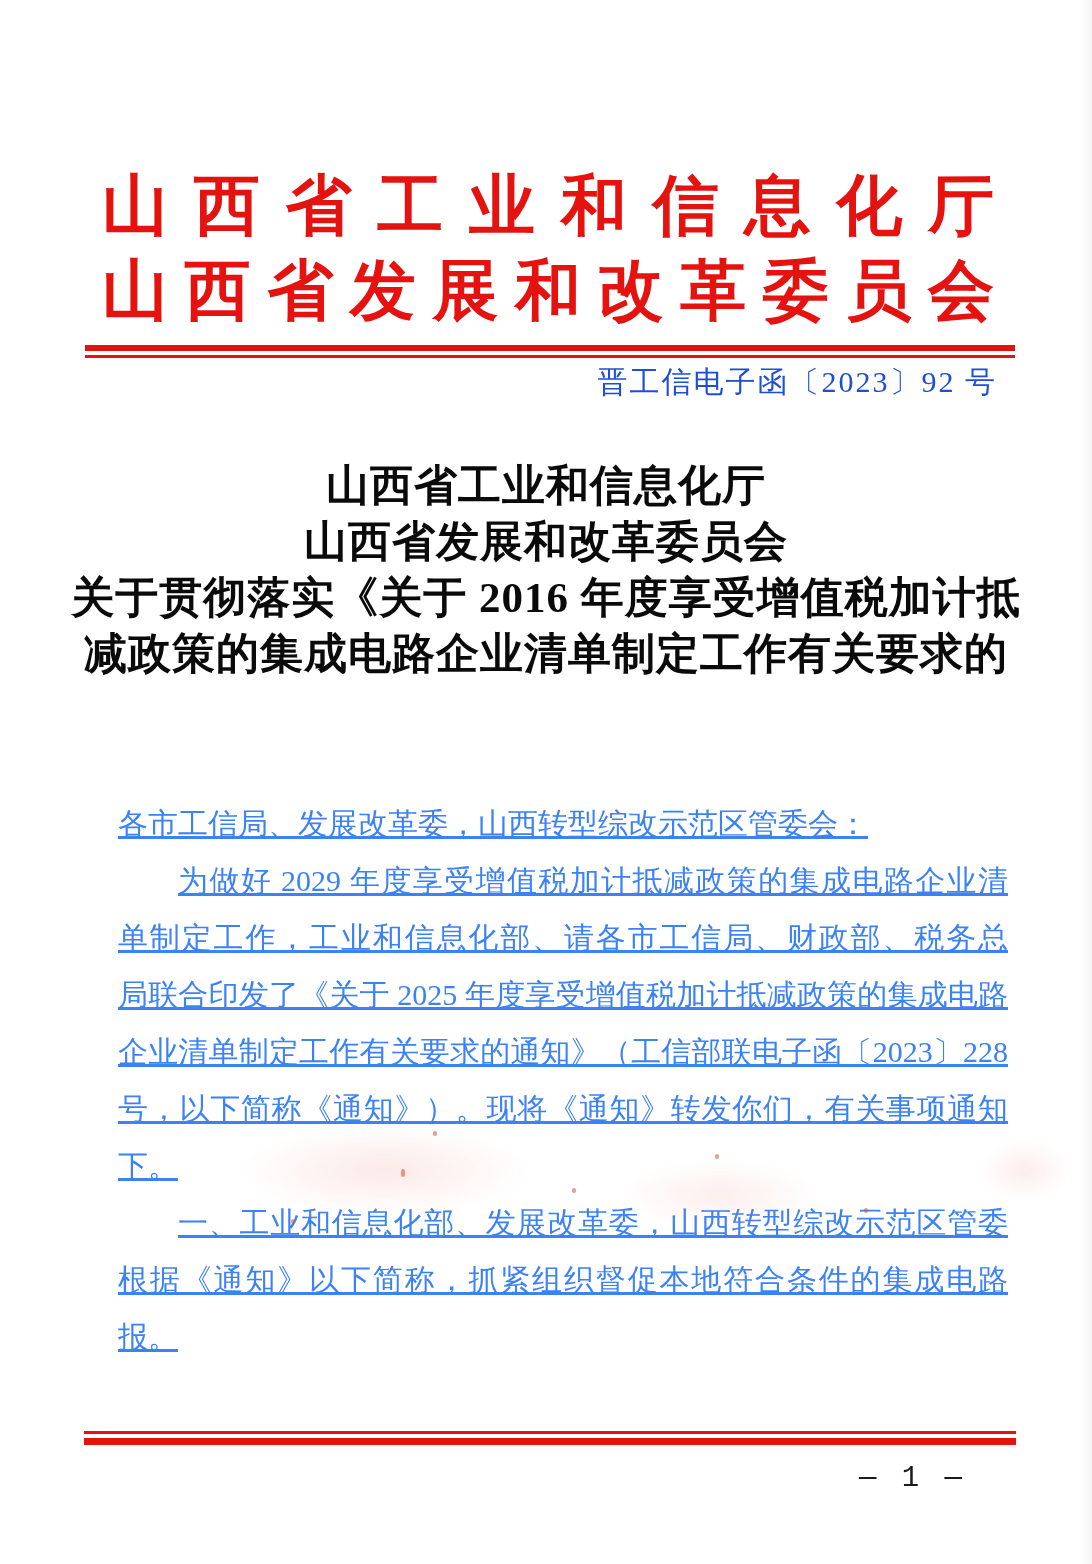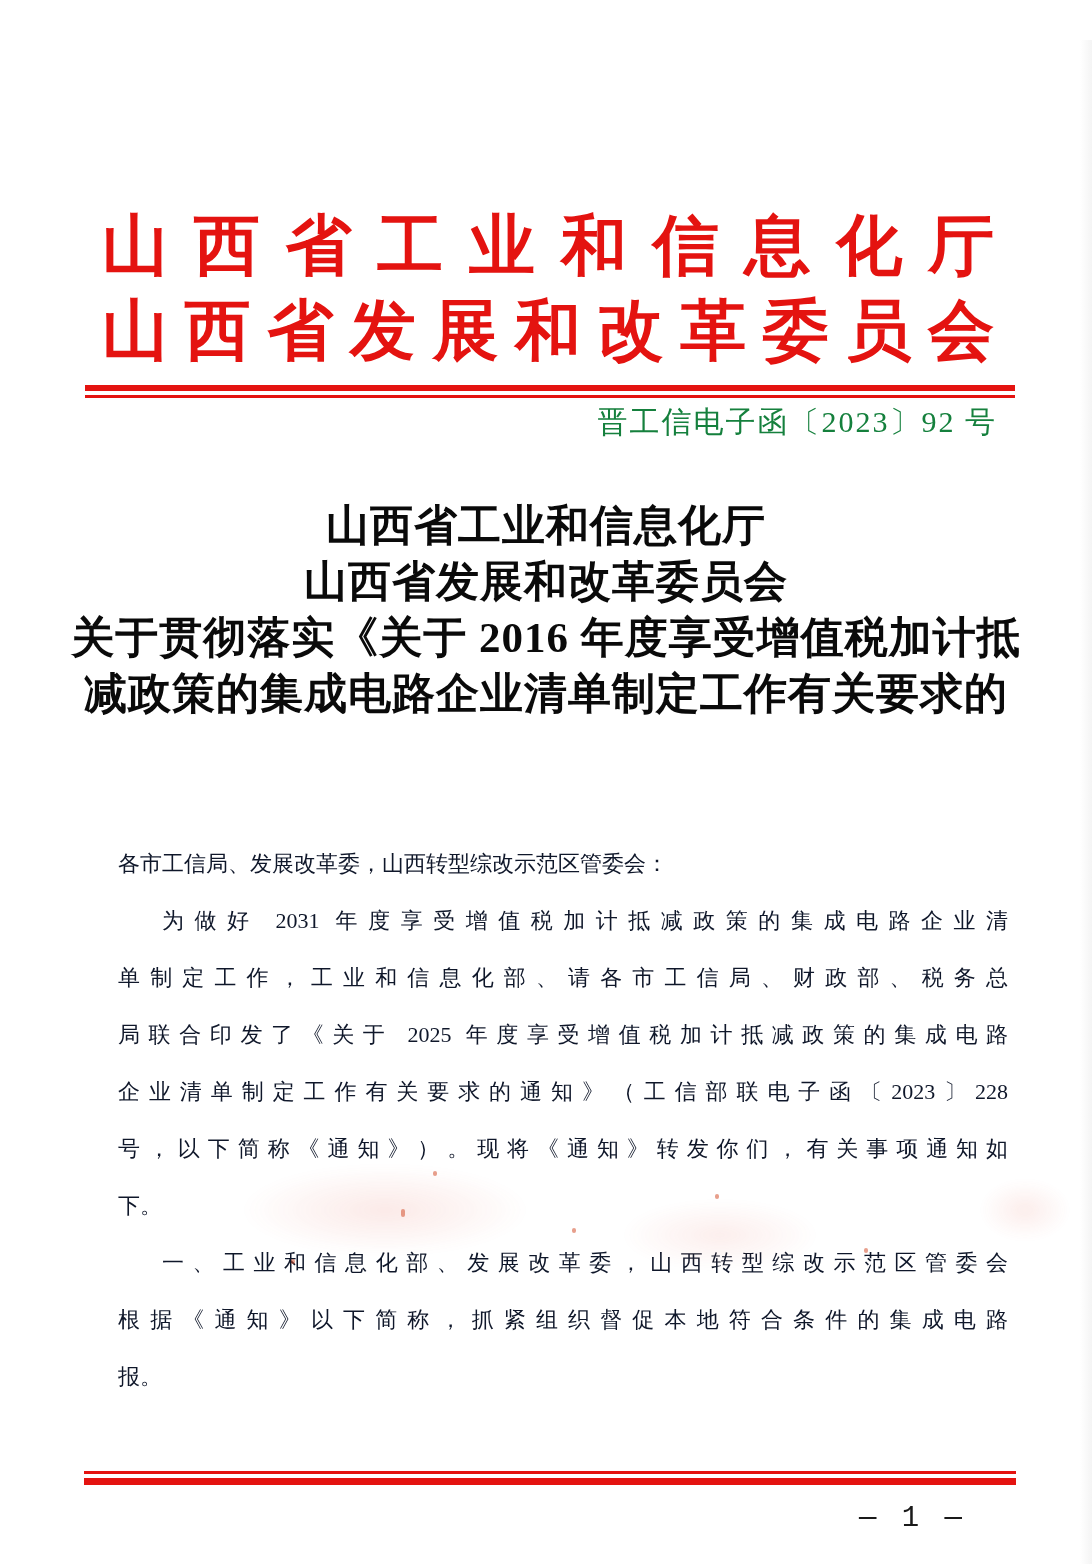--- a/index.html
+++ b/index.html
@@ -12,21 +12,20 @@
     height: 1564px;
     position: relative;
     overflow: hidden;
     font-family: "Liberation Serif", "DejaVu Serif", serif;
     color: #151515;
   }
   .page {
     position: absolute;
     inset: 0;
     background: #ffffff;
-    margin-top: 40px;
   }
   
   .scan-edge {
     position: absolute;
     right: 0; top: 0;
     width: 12px; height: 100%;
     background: linear-gradient(to left, #ededed, rgba(255,255,255,0));
     opacity: .6;
   }
   
@@ -58,44 +57,45 @@
   .sep-top-thin  { left: 85px;  top: 355px;  width: 930px; height: 3px; }
   .sep-bottom-thin  { left: 84px; top: 1431px; width: 932px; height: 3px; }
   .sep-bottom-thick { left: 84px; top: 1438px; width: 932px; height: 7px; }
   
   .doc-number {
     position: absolute;
     right: 95px;
     top: 362px;
     font-size: 30px;
     letter-spacing: 2px;
-    color: #15803d;
+    color: #1d4ed8;
   }
   
   .title {
     position: absolute;
     left: 66px;
     top: 458px;
     width: 960px;
     text-align: center;
     font-weight: 700;
     font-size: 43px;
     line-height: 56px;
     color: #0a0a0a;
     letter-spacing: 1px;
   }
   
   .body-block {
     position: absolute;
     left: 118px;
     top: 795px;
     width: 890px;
-    font-size: 22px;
+    font-size: 30px;
     line-height: 57px;
-    color: #0f172a;
+    color: #3b82f6;
+    text-decoration: underline;
   }
   .body-line {
     text-align: justify;
     height: 57px;
     overflow: hidden;
   }
   .body-line.stretch { text-align-last: justify; }
   .body-line.indent  { text-indent: 2em; }
   
   .page-number {
@@ -152,21 +152,21 @@
 
   <div class="title-line">山西省工业和信息化厅</div>
       <div class="title-line">山西省发展和改革委员会</div>
       <div class="title-line">关于贯彻落实《关于 2016 年度享受增值税加计抵</div>
       <div class="title-line">减政策的集成电路企业清单制定工作有关要求的</div>
     </div>
 
   <div class="body-block">
 
   <div class="body-line">各市工信局、发展改革委，山西转型综改示范区管委会：</div>
-      <div class="body-line indent stretch">为做好 2031 年度享受增值税加计抵减政策的集成电路企业清</div>
+      <div class="body-line indent stretch">为做好 2029 年度享受增值税加计抵减政策的集成电路企业清</div>
       <div class="body-line stretch">单制定工作，工业和信息化部、请各市工信局、财政部、税务总</div>
       <div class="body-line stretch">局联合印发了《关于 2025 年度享受增值税加计抵减政策的集成电路</div>
       <div class="body-line stretch">企业清单制定工作有关要求的通知》（工信部联电子函〔2023〕228</div>
       <div class="body-line stretch">号，以下简称《通知》）。现将《通知》转发你们，有关事项通知如</div>
       <div class="body-line">下。</div>
       <div class="body-line indent stretch">一、工业和信息化部、发展改革委，山西转型综改示范区管委会</div>
       <div class="body-line stretch">根据《通知》以下简称，抓紧组织督促本地符合条件的集成电路</div>
       <div class="body-line">报。</div>
     </div>
 

